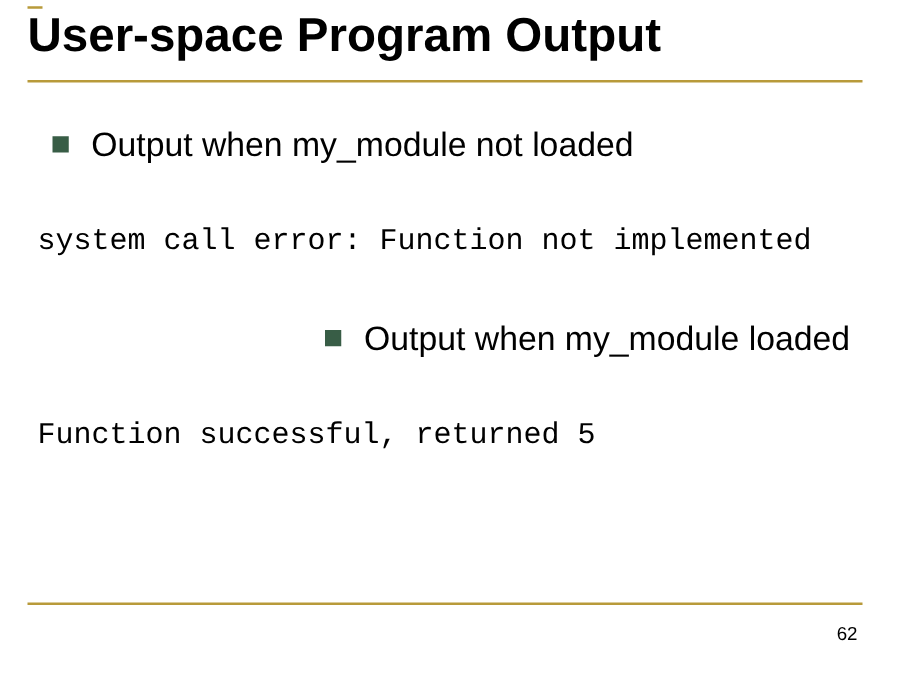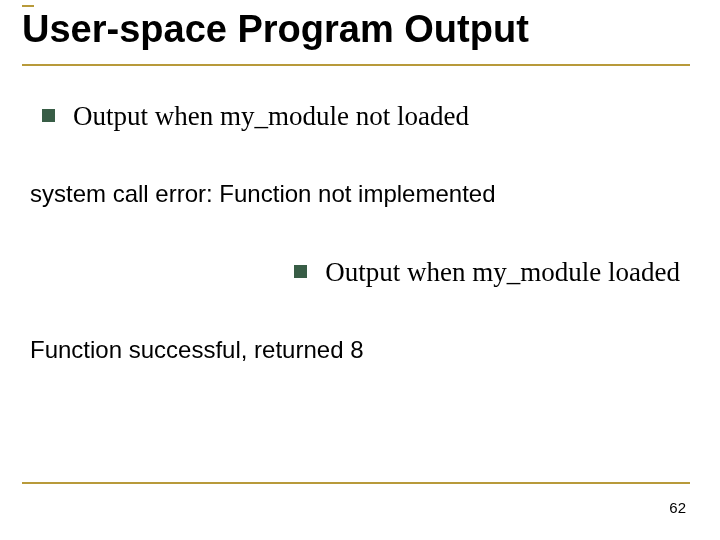--- a/index.html
+++ b/index.html
@@ -50,42 +50,41 @@
     position: absolute;
     left: 30px;
     top: 100px;
     right: 40px;
   }
   .bullet-row {
     display: flex;
     align-items: flex-start;
     margin-bottom: 46px;
     margin-left: 12px;
-    font-family: Liberation Serif, serif;
   }
   .bullet-row.second {
     margin-top: 20px;
     margin-bottom: 46px;
     justify-content: flex-end;
   }
   .bullet-marker {
     width: 13px;
     height: 13px;
     background: #385d46; 
     margin-top: 9px;
     margin-right: 18px;
     flex: 0 0 auto;
   }
   .bullet-text {
     font-size: 27px;
     color: #000;
     line-height: 1.25;
   }
   .mono {
-    font-family: Liberation Sans, sans-serif;
+    font-family: Liberation Mono, monospace;
     font-size: 24px;
     color: #000;
     margin-left: 0px;
     margin-bottom: 48px;
     white-space: pre;
   }
   .foot-rule {
     position: absolute;
     left: 22px;
     right: 30px;
@@ -120,20 +119,20 @@
       <div class="bullet-text">Output when my_module not loaded</div>
     </div>
 
     <div class="mono">system call error: Function not implemented</div>
 
     <div class="bullet-row second">
       <div class="bullet-marker"></div>
       <div class="bullet-text">Output when my_module loaded</div>
     </div>
 
-    <div class="mono">Function successful, returned 8</div>
+    <div class="mono">Function successful, returned 5</div>
 
   </div>
 
   <div class="foot-rule"></div>
   <div class="page-num">62</div>
 
 </div>
 
 </body></html>

